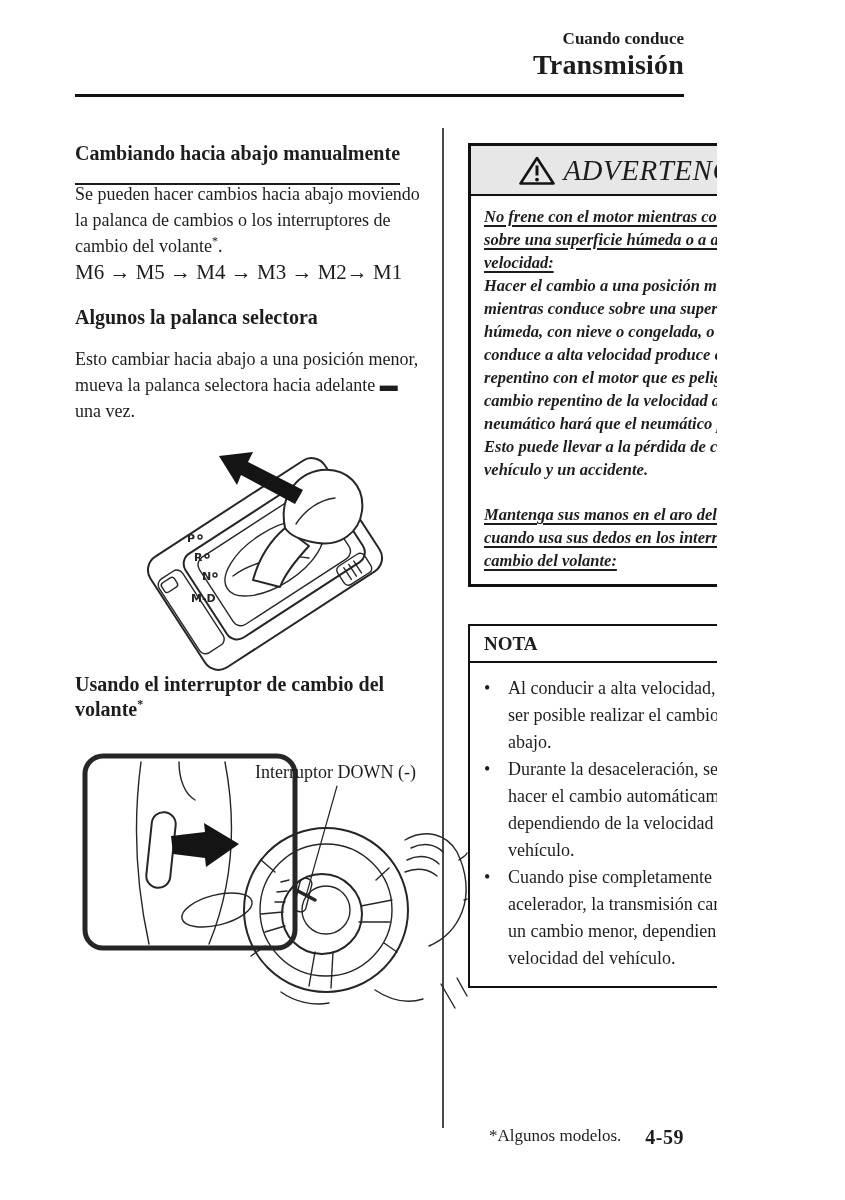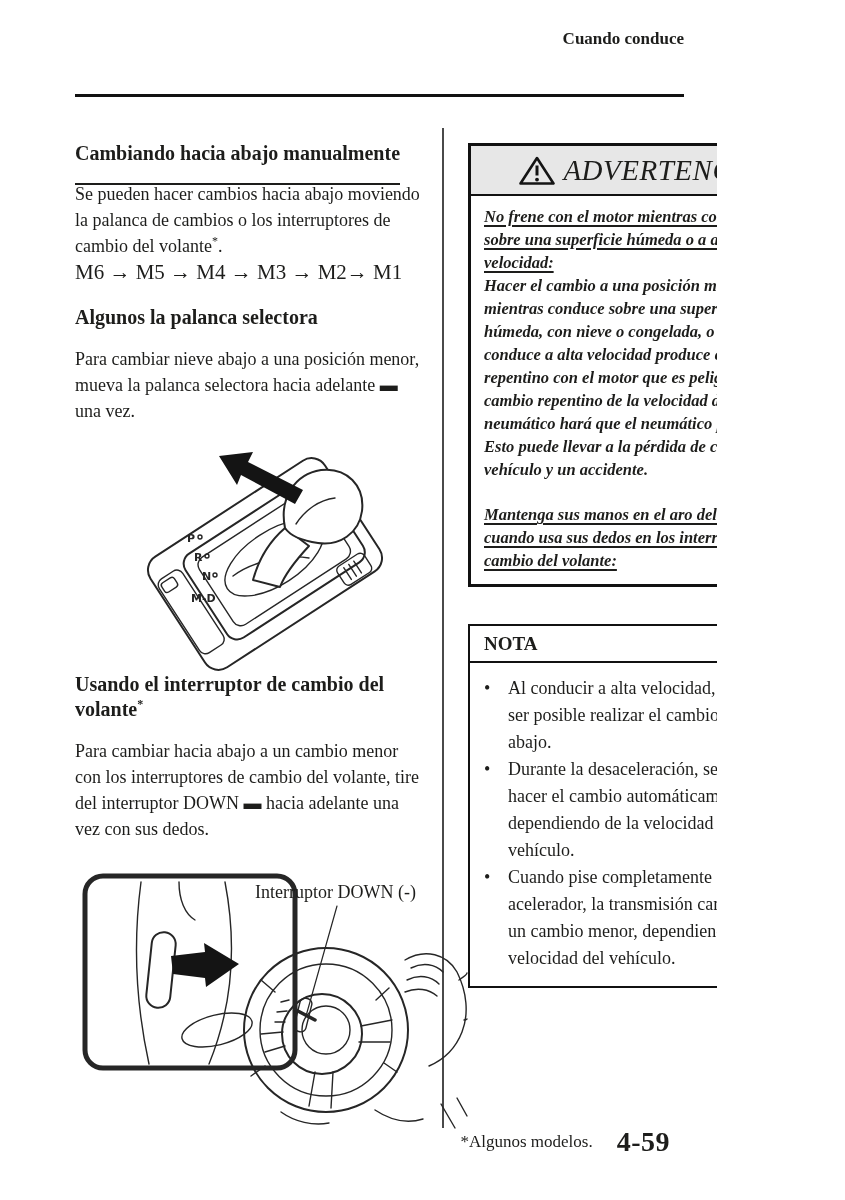--- a/index.html
+++ b/index.html
@@ -58,45 +58,46 @@
   .wh{text-decoration:underline; text-decoration-thickness:1.5px; text-underline-offset:3px;}
   .wh.gap{margin-top:22px;}
   .notebox{border:2px solid var(--line); margin-top:37px;}
   .notehead{font-size:19px; font-weight:bold; padding:7px 14px 6px; border-bottom:2px solid var(--line);}
   .notelist{list-style:none; padding:12px 12px 14px 14px;}
   .notelist li{display:flex; font-size:18px; line-height:27px;}
   .notelist .bullet{width:24px; flex:0 0 24px; text-align:left;}
   .notelist li + li{margin-top:0px;}
 
   
-  .ftr{position:absolute; right:47px; top:1126px; display:flex; align-items:center; gap:24px;}
+  .ftr{position:absolute; right:33px; top:1126px; display:flex; align-items:flex-start; gap:24px;}
   .ftr .models{font-size:17px;}
-  .ftr .pagenum{font-size:28px; font-weight:bold; letter-spacing:.5px;}
+  .ftr .pagenum{font-size:20px; font-weight:bold; letter-spacing:.5px;}
 </style>
 </head>
 <body>
 
 <div class="page">
 
   <div class="hdr">
     <div class="eyebrow">Cuando conduce</div>
+    <div class="title">Transmisión</div>
   </div>
   <div class="hdr-rule"></div>
 
   <div class="col-divider"></div>
 
   <div class="col-left">
 
     <h2 class="h-main"><span class="u">Cambiando hacia abajo manualmente</span></h2>
 
     <p class="body-p"><span>Se pueden hacer cambios hacia abajo moviendo la palanca de cambios o los interruptores de cambio del volante</span><sup class="ast">*</sup><span>.</span></p>
     <p class="seq">M6 → M5 → M4 → M3 → M2→ M1</p>
 
     <h3 class="h-sub">Algunos la palanca selectora</h3>
-    <p class="body-p">Para cambiar nieve abajo a una posición menor, mueva la palanca selectora hacia adelante ▬ una vez.</p>
+    <p class="body-p">Esto cambiar hacia abajo a una posición menor, mueva la palanca selectora hacia adelante ▬ una vez.</p>
 
     <figure class="fig fig-shifter">
       <svg width="265" height="218" viewBox="0 0 265 218">
         <g transform="rotate(-33 132 130)">
           <rect class="ln" x="28" y="64" width="208" height="132" rx="16"></rect>
           <rect class="ln" x="62" y="80" width="162" height="100" rx="12"></rect>
           <rect class="ln-thin" x="74" y="90" width="138" height="80" rx="9"></rect>
           <rect class="ln-thin" x="30" y="86" width="28" height="88" rx="7"></rect>
           <rect class="ln-thin" x="33" y="90" width="15" height="11" rx="3"></rect>
           <ellipse class="ln-thin" cx="143" cy="130" rx="56" ry="27"></ellipse>
@@ -116,21 +117,20 @@
           <text class="gate-letter" x="69" y="146">N</text>
           <text class="gate-letter" x="58" y="168">M-D</text>
           <circle class="ln-thin" cx="67" cy="103" r="2"></circle>
           <circle class="ln-thin" cx="74" cy="122" r="2"></circle>
           <circle class="ln-thin" cx="82" cy="141" r="2"></circle>
         </g>
       </svg>
     </figure>
 
     <h3 class="h-sub"><span>Usando el interruptor de cambio del volante</span><sup class="ast">*</sup></h3>
-    <p class="body-p">Para cambiar hacia abajo a un cambio menor con los interruptores de cambio del volante, tire del interruptor DOWN ▬ hacia adelante una vez con sus dedos.</p>
 
     <figure class="fig fig-steer">
       <svg width="392" height="282" viewBox="0 0 392 282">
 
         <g>
           <rect class="ln" x="10" y="18" width="210" height="192" rx="18" style="stroke-width:5"></rect>
           <path class="ln-thin" d="M66,24 C58,84 60,142 74,206"></path>
           <path class="ln-thin" d="M150,24 C163,92 156,152 134,206"></path>
           <path class="ln-thin" d="M104,24 C104,42 110,56 120,62"></path>
           <rect class="ln" x="74" y="74" width="24" height="76" rx="12" transform="rotate(6 86 112)"></rect>

